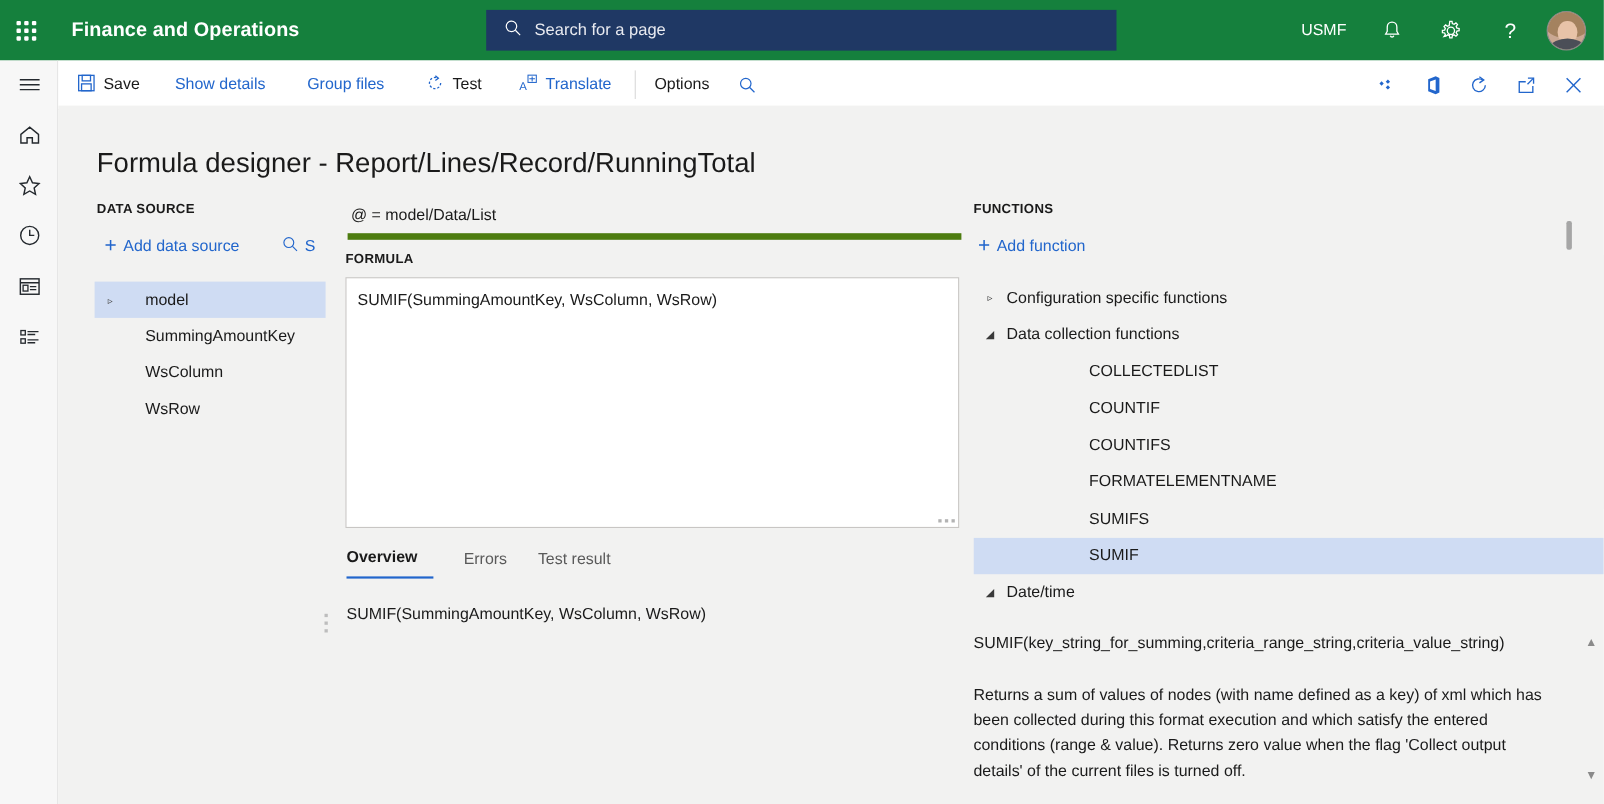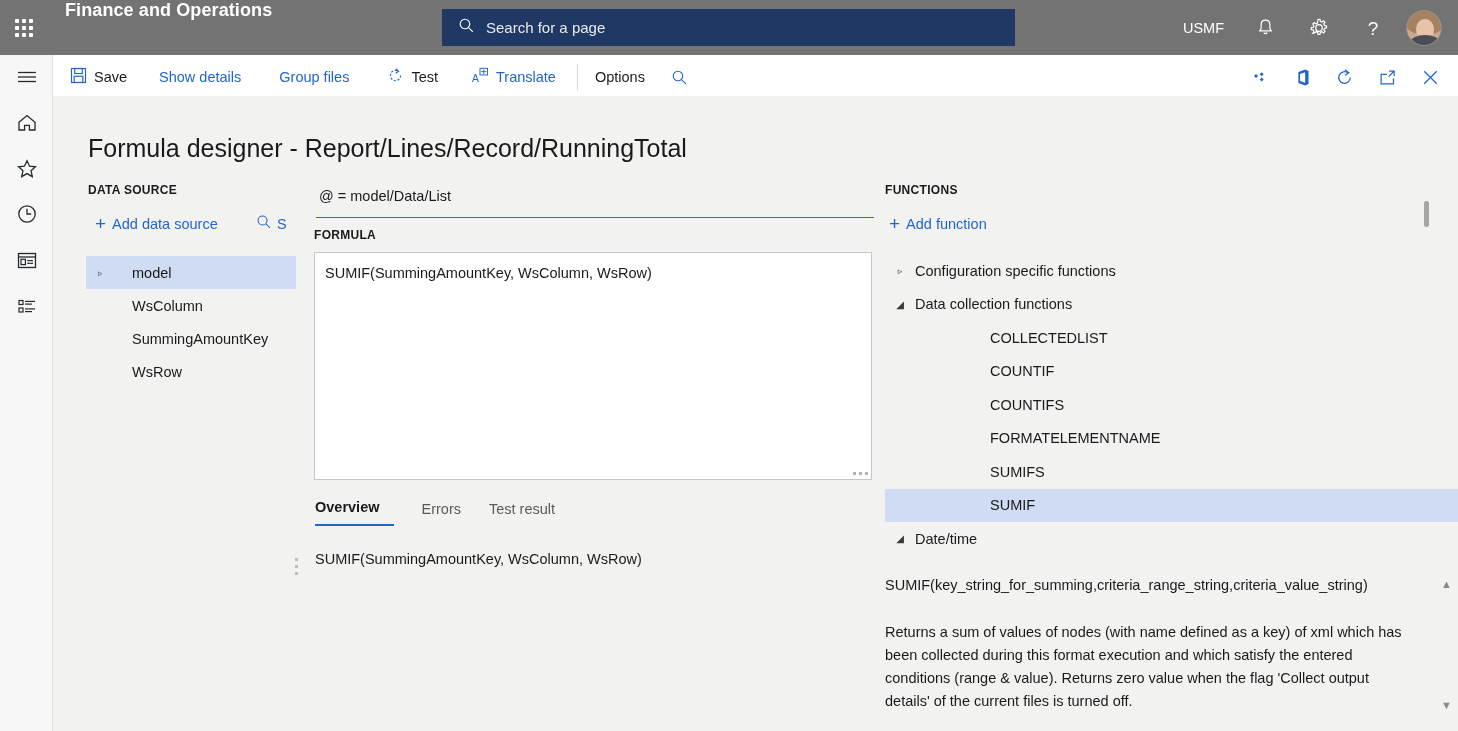--- a/index.html
+++ b/index.html
@@ -8,22 +8,22 @@
     width: 1458px; height: 731px;
     overflow: hidden;
     font-family: "Liberation Sans", sans-serif;
     background: #ffffff;
   }
 
   
   .topbar {
     position: absolute; left: 0; top: 0;
     width: 1458px; height: 55px;
-    background: #737373;
-    display: flex; 
+    background: #15803d;
+    display: flex; align-items: center;
   }
   .waffle {
     width: 48px; height: 55px;
     display: flex; align-items: center; justify-content: center;
     cursor: pointer;
   }
   .waffle-grid {
     display: grid;
     grid-template-columns: repeat(3, 4px);
     grid-template-rows: repeat(3, 4px);
@@ -162,21 +162,21 @@
     font-size: 9px; color: #4a4a4a;
   }
   .tree-row .pad { width: 22px; flex: 0 0 22px; }
   .tree-row .tlbl { margin-left: 12px; }
 
   
   .binding {
     position: absolute; left: 263px; top: 92px;
     width: 558px; height: 30px;
     font-size: 14.5px; color: #1a1a1a;
-    border-bottom: 1px solid #4d7c0f;
+    border-bottom: 6px solid #4d7c0f;
     display: flex; align-items: flex-start;
     padding-left: 3px;
   }
   .formula-hdr { left: 261px; top: 132px; }
   .formula-box {
     position: absolute; left: 261px; top: 156px;
     width: 558px; height: 228px;
     background: #ffffff;
     border: 1px solid #c8c6c4;
     font-size: 14.5px; color: #1a1a1a;
@@ -476,25 +476,25 @@
     <span class="txt">S</span>
   </div>
 
   <div class="ds-tree">
     <div class="tree-row sel">
       <span class="caret">▹</span>
       <span class="tlbl">model</span>
     </div>
     <div class="tree-row">
       <span class="pad"></span>
+      <span class="tlbl">SummingAmountKey</span>
+    </div>
+    <div class="tree-row">
+      <span class="pad"></span>
       <span class="tlbl">WsColumn</span>
-    </div>
-    <div class="tree-row">
-      <span class="pad"></span>
-      <span class="tlbl">SummingAmountKey</span>
     </div>
     <div class="tree-row">
       <span class="pad"></span>
       <span class="tlbl">WsRow</span>
     </div>
   </div>
 
   <div class="binding">@ = model/Data/List</div>
 
   <div class="section-hdr formula-hdr">FORMULA</div>

